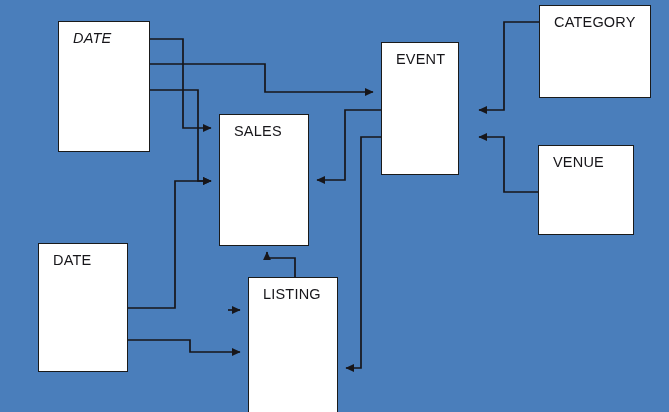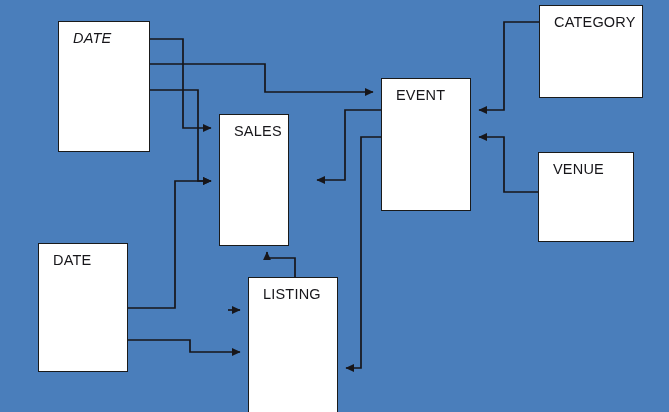--- a/index.html
+++ b/index.html
@@ -64,30 +64,30 @@
         <polyline points="128,308 175,308 175,181 211,181" stroke="#17161a" marker-end="url(#ar-r)"></polyline>
         <polyline points="128,340 190,340 190,352 240,352" stroke="#17161a" marker-end="url(#ar-r)"></polyline>
         <polyline points="295,277 295,258 267,258 267,252" stroke="#17161a" marker-end="url(#ar-r)"></polyline>
         <polyline points="228,310 240,310" stroke="#17161a" marker-end="url(#ar-r)"></polyline>
       </g>
   </svg>
 
   <div class="entity-box" style="left: 58px; top: 21px; width: 92px; height: 131px; background: rgb(255, 255, 255); border-color: rgb(26, 26, 26); font-style: italic;">
     <span class="entity-label">DATE</span>
   </div>
-  <div class="entity-box" style="left: 219px; top: 114px; width: 70px; height: 132px; background: rgb(255, 255, 255); border-color: rgb(26, 26, 26);">
+  <div class="entity-box" style="left: 219px; top: 114px; width: 90px; height: 132px; background: rgb(255, 255, 255); border-color: rgb(26, 26, 26);">
     <span class="entity-label">SALES</span>
   </div>
-  <div class="entity-box" style="left: 381px; top: 42px; width: 90px; height: 133px; background: rgb(255, 255, 255); border-color: rgb(26, 26, 26); margin-top: 36px;">
+  <div class="entity-box" style="left: 381px; top: 42px; width: 78px; height: 133px; background: rgb(255, 255, 255); border-color: rgb(26, 26, 26);">
     <span class="entity-label">EVENT</span>
   </div>
-  <div class="entity-box" style="left: 539px; top: 5px; width: 104px; height: 93px; background: rgb(255, 255, 255); border-color: rgb(26, 26, 26);">
+  <div class="entity-box" style="left: 539px; top: 5px; width: 112px; height: 93px; background: rgb(255, 255, 255); border-color: rgb(26, 26, 26);">
     <span class="entity-label">CATEGORY</span>
   </div>
-  <div class="entity-box" style="left: 538px; top: 152px; width: 96px; height: 90px; background: rgb(255, 255, 255); border-color: rgb(26, 26, 26);">
+  <div class="entity-box" style="left: 538px; top: 145px; width: 96px; height: 90px; background: rgb(255, 255, 255); border-color: rgb(26, 26, 26);">
     <span class="entity-label">VENUE</span>
   </div>
   <div class="entity-box" style="left: 38px; top: 243px; width: 90px; height: 129px; background: rgb(255, 255, 255); border-color: rgb(26, 26, 26);">
     <span class="entity-label">DATE</span>
   </div>
   <div class="entity-box" style="left: 248px; top: 277px; width: 90px; height: 137px; background: rgb(255, 255, 255); border-color: rgb(26, 26, 26);">
     <span class="entity-label">LISTING</span>
   </div>
 
 </div>

